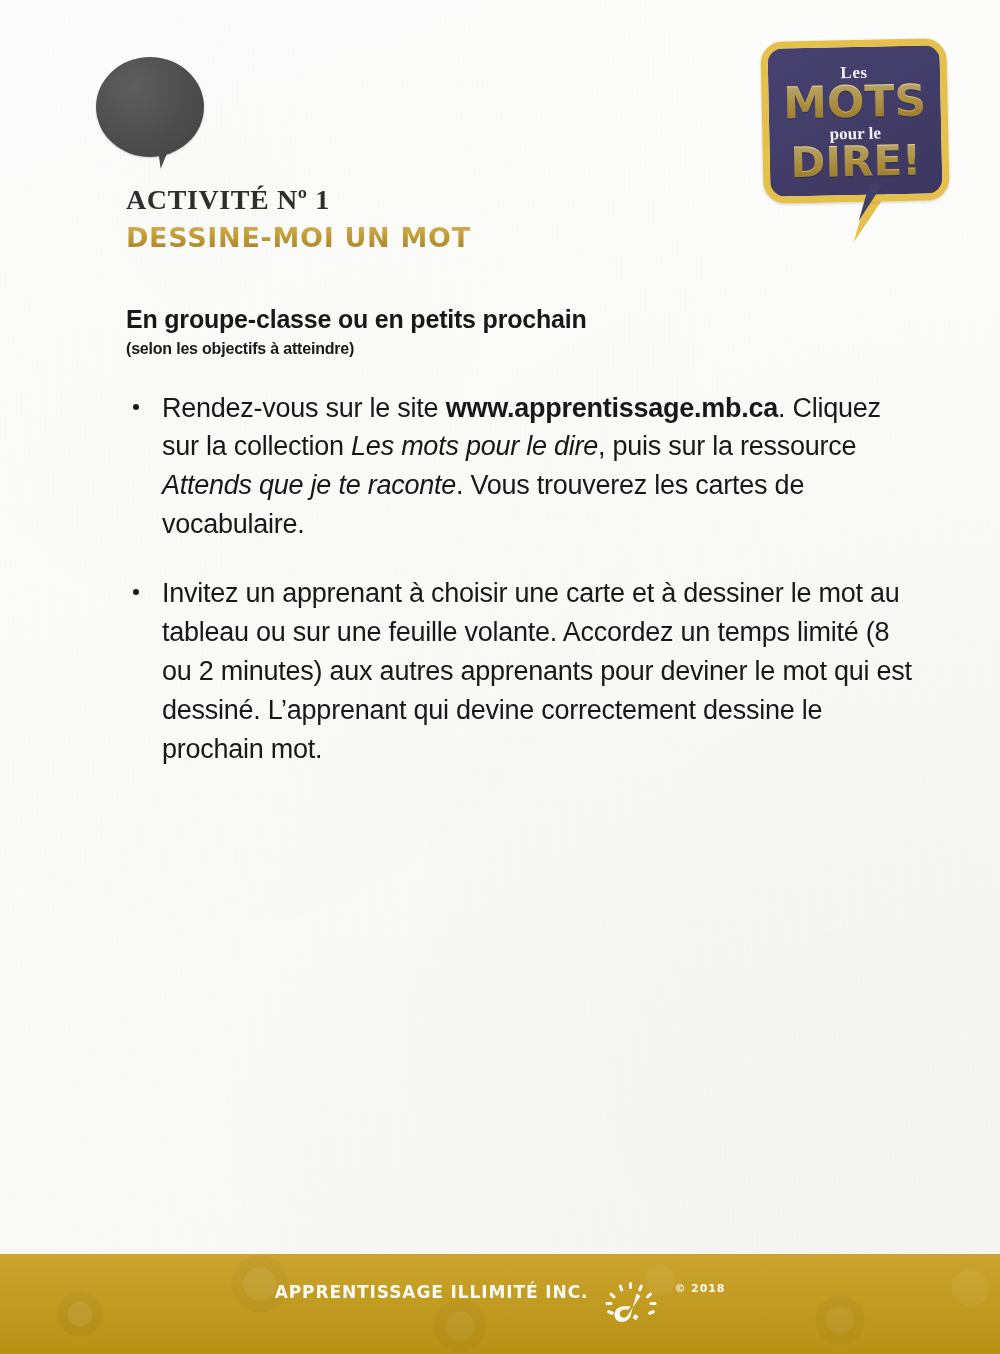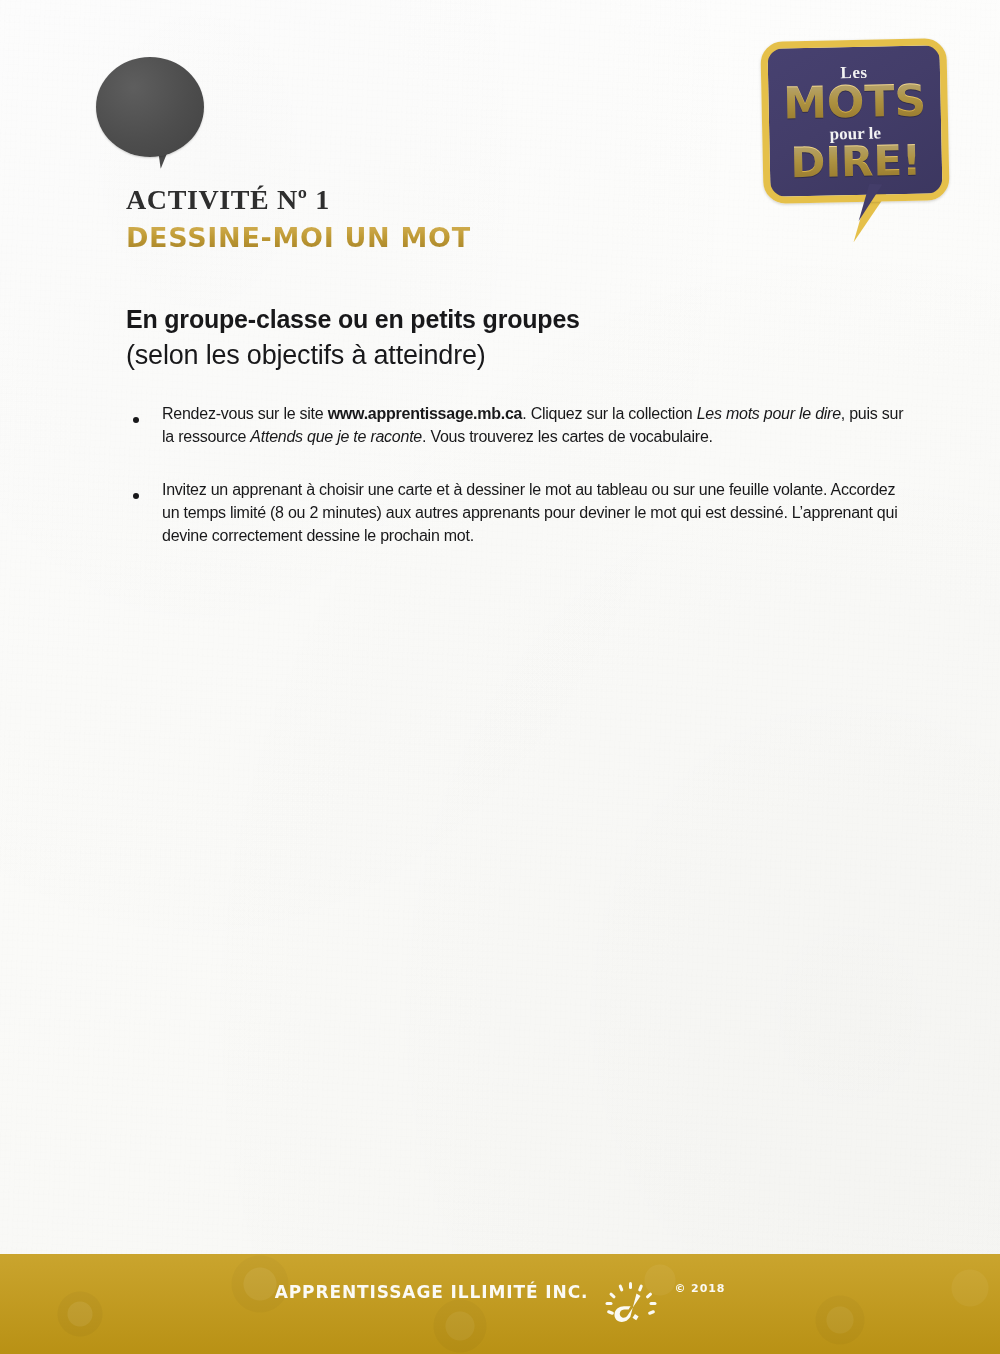--- a/index.html
+++ b/index.html
@@ -209,35 +209,35 @@
     color: #18181a;
   }
   .lead-bold {
     font-size: 25px;
     font-weight: 700;
     letter-spacing: -.2px;
     line-height: 1.22;
     margin: 0;
   }
   .lead-sub {
-    font-size: 27px;
-    font-weight: 400;
+    font-size: 16px;
+    font-weight: 700;
     letter-spacing: -.2px;
     line-height: 1.25;
     margin: 4px 0 0 0;
   }
   .bullets {
     margin: 30px 0 0 0;
     padding: 0;
     list-style: none;
   }
   .bullet {
     position: relative;
     padding-left: 36px;
-    font-size: 16px;
+    font-size: 27px;
     line-height: 1.44;
     letter-spacing: -.25px;
     margin-bottom: 30px;
   }
   .bullet::before {
     content: "";
     position: absolute;
     left: 7px;
     top: 15px;
     width: 6px;
@@ -327,21 +327,21 @@
       <div class="logo-mots">MOTS</div>
       <div class="logo-pour">pour le</div>
       <div class="logo-dire">DIRE!</div>
     </div>
   </div>
 
   <div class="activity-title">ACTIVITÉ Nº 1</div>
   <div class="activity-subtitle">DESSINE-MOI UN MOT</div>
 
   <div class="content">
-    <p class="lead-bold">En groupe-classe ou en petits groupes</p>
+    <p class="lead-bold">En groupe-classe ou en petits prochain</p>
     <p class="lead-sub">(selon les objectifs à atteindre)</p>
     <ul class="bullets" id="bullet-list">
         <li class="bullet"><span>Rendez-vous sur le site </span><b>www.apprentissage.mb.ca</b><span>. Cliquez sur la collection </span><i>Les mots pour le dire</i><span>, puis sur la ressource </span><i>Attends que je te raconte</i><span>. Vous trouverez les cartes de vocabulaire.</span></li>
         <li class="bullet"><span>Invitez un apprenant à choisir une carte et à dessiner le mot au tableau ou sur une feuille volante. Accordez un temps limité (8 ou 2 minutes) aux autres apprenants pour deviner le mot qui est dessiné. L’apprenant qui devine correctement dessine le prochain mot.</span></li>
       </ul>
   </div>
 
   <div class="footer">
     <div class="footer-texture"></div>
     <div class="footer-sheen"></div>

